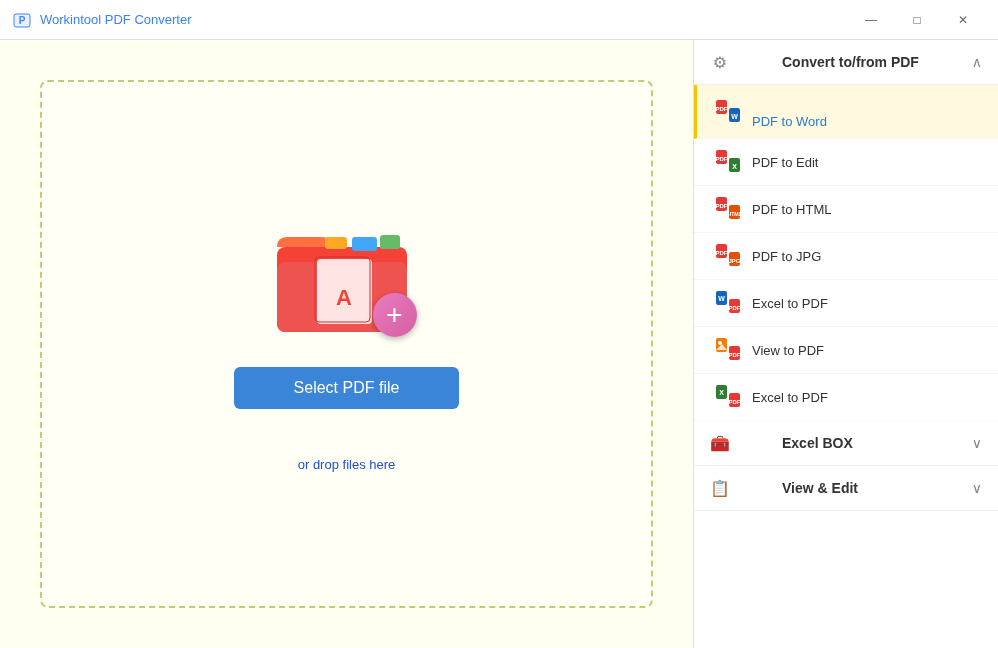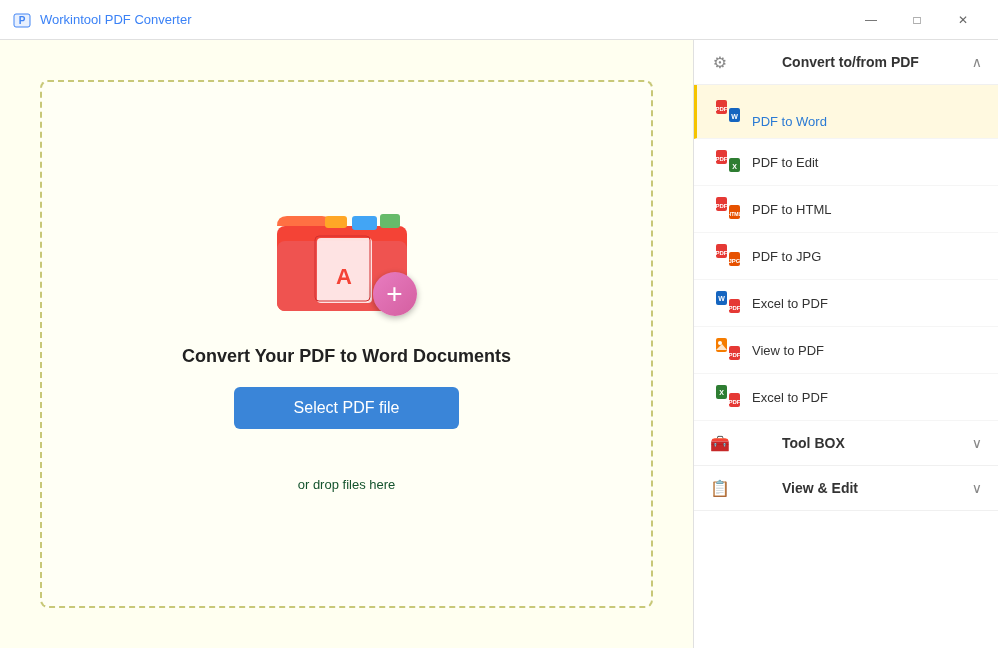--- a/index.html
+++ b/index.html
@@ -126,21 +126,21 @@
       border: none;
       border-radius: 6px;
       padding: 12px 60px;
       font-size: 16px;
       cursor: pointer;
       font-weight: 500;
     }
 
     .drop-hint {
       font-size: 13px;
-      color: #14532d;
+      color: #1d4ed8;
       margin-top: 28px;
     }
 
     
     .right-sidebar {
       width: 305px;
       background: #ffffff;
       border-left: 1px solid #e0e0e0;
       overflow-y: auto;
       flex-shrink: 0;
@@ -254,21 +254,20 @@
           <rect x="58" y="20" width="22" height="12" rx="3" fill="#ffa726"></rect>
 
           <rect x="50" y="42" width="55" height="65" rx="4" fill="#fff3f3" opacity="0.9"></rect>
           <text x="77" y="88" text-anchor="middle" font-size="22" fill="#f44336" font-weight="bold" font-family="Arial">A</text>
 
           <rect x="48" y="40" width="55" height="65" rx="4" fill="none" stroke="#d32f2f" stroke-width="1"></rect>
         </svg>
         <div class="plus-badge">+</div>
       </div>
 
-      <div class="convert-title">Convert Your PDF to Word Documents</div>
 
       <button class="select-btn">Select PDF file</button>
 
       <div class="drop-hint">or drop files here</div>
     </div>
   </div>
 
   <div class="right-sidebar">
 
     <div class="section-header">
@@ -349,21 +348,21 @@
         <text x="7.5" y="12" text-anchor="middle" font-size="7" fill="white" font-weight="bold">X</text>
         <rect x="15" y="10" width="11" height="14" rx="2" fill="#e53935"></rect>
         <text x="20.5" y="21" text-anchor="middle" font-size="6" fill="white" font-weight="bold">PDF</text>
       </svg>
       <span class="menu-item-label">Excel to PDF</span>
     </div>
 
     <div class="section-header">
       <div class="section-header-left">
         <span class="section-icon">🧰</span>
-        <span class="section-title">Tool BOX</span>
+        <span class="section-title">Excel BOX</span>
       </div>
       <span class="chevron">∨</span>
     </div>
 
     <div class="section-header">
       <div class="section-header-left">
         <span class="section-icon">📋</span>
         <span class="section-title">View &amp; Edit</span>
       </div>
       <span class="chevron">∨</span>

